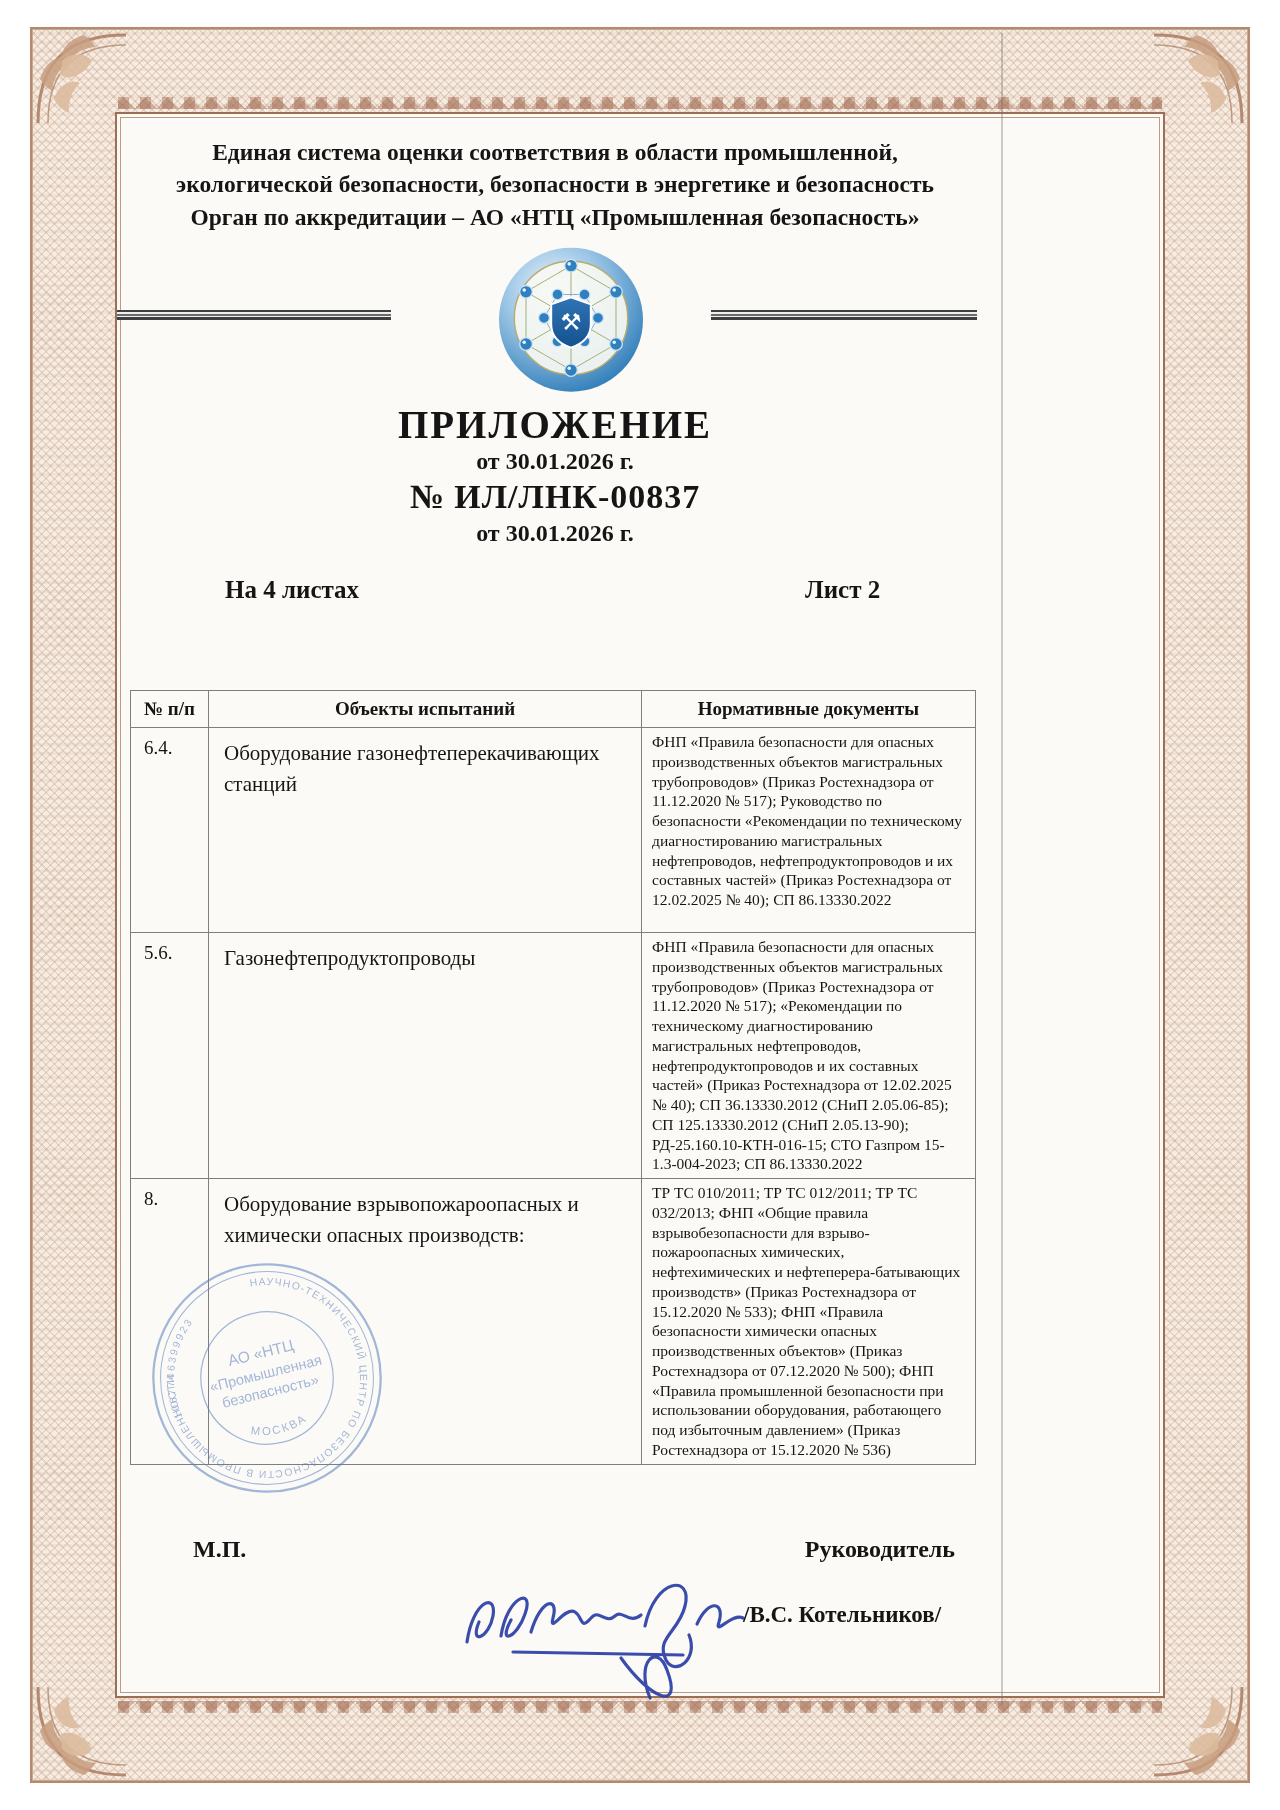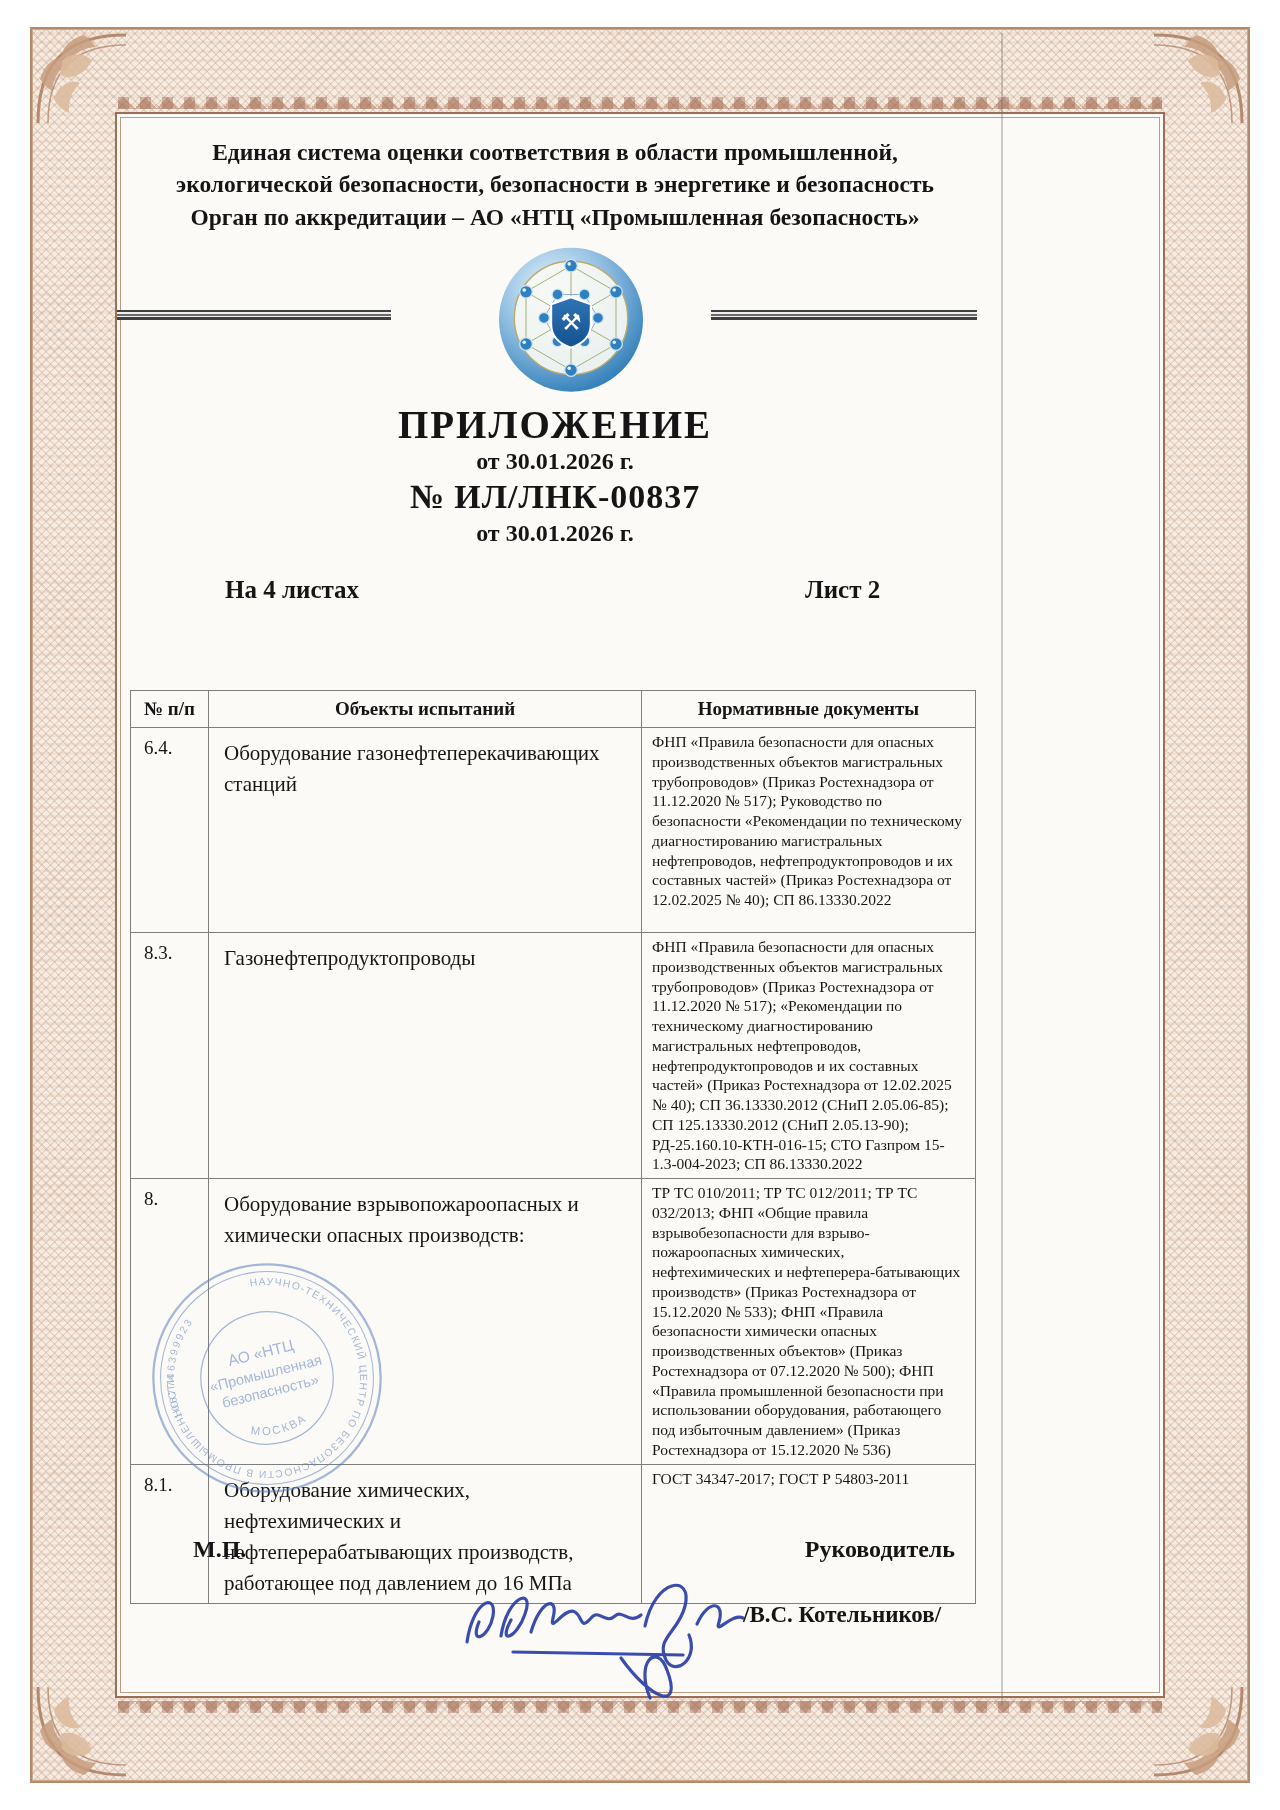--- a/index.html
+++ b/index.html
@@ -221,33 +221,28 @@
           <th>Нормативные документы</th>
         </tr>
       </thead>
       <tbody>
         <tr class="r64">
           <td class="num">6.4.</td>
           <td class="obj">Оборудование газонефтеперекачивающих станций</td>
           <td class="docs">ФНП «Правила безопасности для опасных производственных объектов магистральных трубопроводов» (Приказ Ростехнадзора от 11.12.2020 № 517); Руководство по безопасности «Рекомендации по техническому диагностированию магистральных нефтепроводов, нефтепродуктопроводов и их составных частей» (Приказ Ростехнадзора от 12.02.2025 № 40); СП 86.13330.2022</td>
         </tr>
         <tr class="r65">
-          <td class="num">8.3.</td>
+          <td class="num">5.6.</td>
           <td class="obj">Газонефтепродуктопроводы</td>
           <td class="docs">ФНП «Правила безопасности для опасных производственных объектов магистральных трубопроводов» (Приказ Ростехнадзора от 11.12.2020 № 517); «Рекомендации по техническому диагностированию магистральных нефтепроводов, нефтепродуктопроводов и их составных частей» (Приказ Ростехнадзора от 12.02.2025 № 40); СП 36.13330.2012 (СНиП 2.05.06-85); СП 125.13330.2012 (СНиП 2.05.13-90); РД-25.160.10-КТН-016-15; СТО Газпром 15-1.3-004-2023; СП 86.13330.2022</td>
         </tr>
         <tr class="r8">
           <td class="num">8.</td>
           <td class="obj">Оборудование взрывопожароопасных и химически опасных производств:</td>
           <td class="docs">ТР ТС 010/2011; ТР ТС 012/2011; ТР ТС 032/2013; ФНП «Общие правила взрывобезопасности для взрыво-пожароопасных химических, нефтехимических и нефтеперера-батывающих производств» (Приказ Ростехнадзора от 15.12.2020 № 533); ФНП «Правила безопасности химически опасных производственных объектов» (Приказ Ростехнадзора от 07.12.2020 № 500); ФНП «Правила промышленной безопасности при использовании оборудования, работающего под избыточным давлением» (Приказ Ростехнадзора от 15.12.2020 № 536)</td>
-        </tr>
-        <tr class="r81">
-          <td class="num">8.1.</td>
-          <td class="obj">Оборудование химических, нефтехимических и нефтеперерабатывающих производств, работающее под давлением до 16 МПа</td>
-          <td class="docs">ГОСТ 34347-2017; ГОСТ Р 54803-2011</td>
         </tr>
       </tbody>
     </table>
 
     <div class="stamp">
       <svg viewBox="0 0 240 240">
         <defs>
           <path id="ringPath" d="M120,30 a90,90 0 1,1 -0.01,0"></path>
           <path id="cityPath" d="M64,148 a72,72 0 0,0 112,0"></path>
         </defs>

